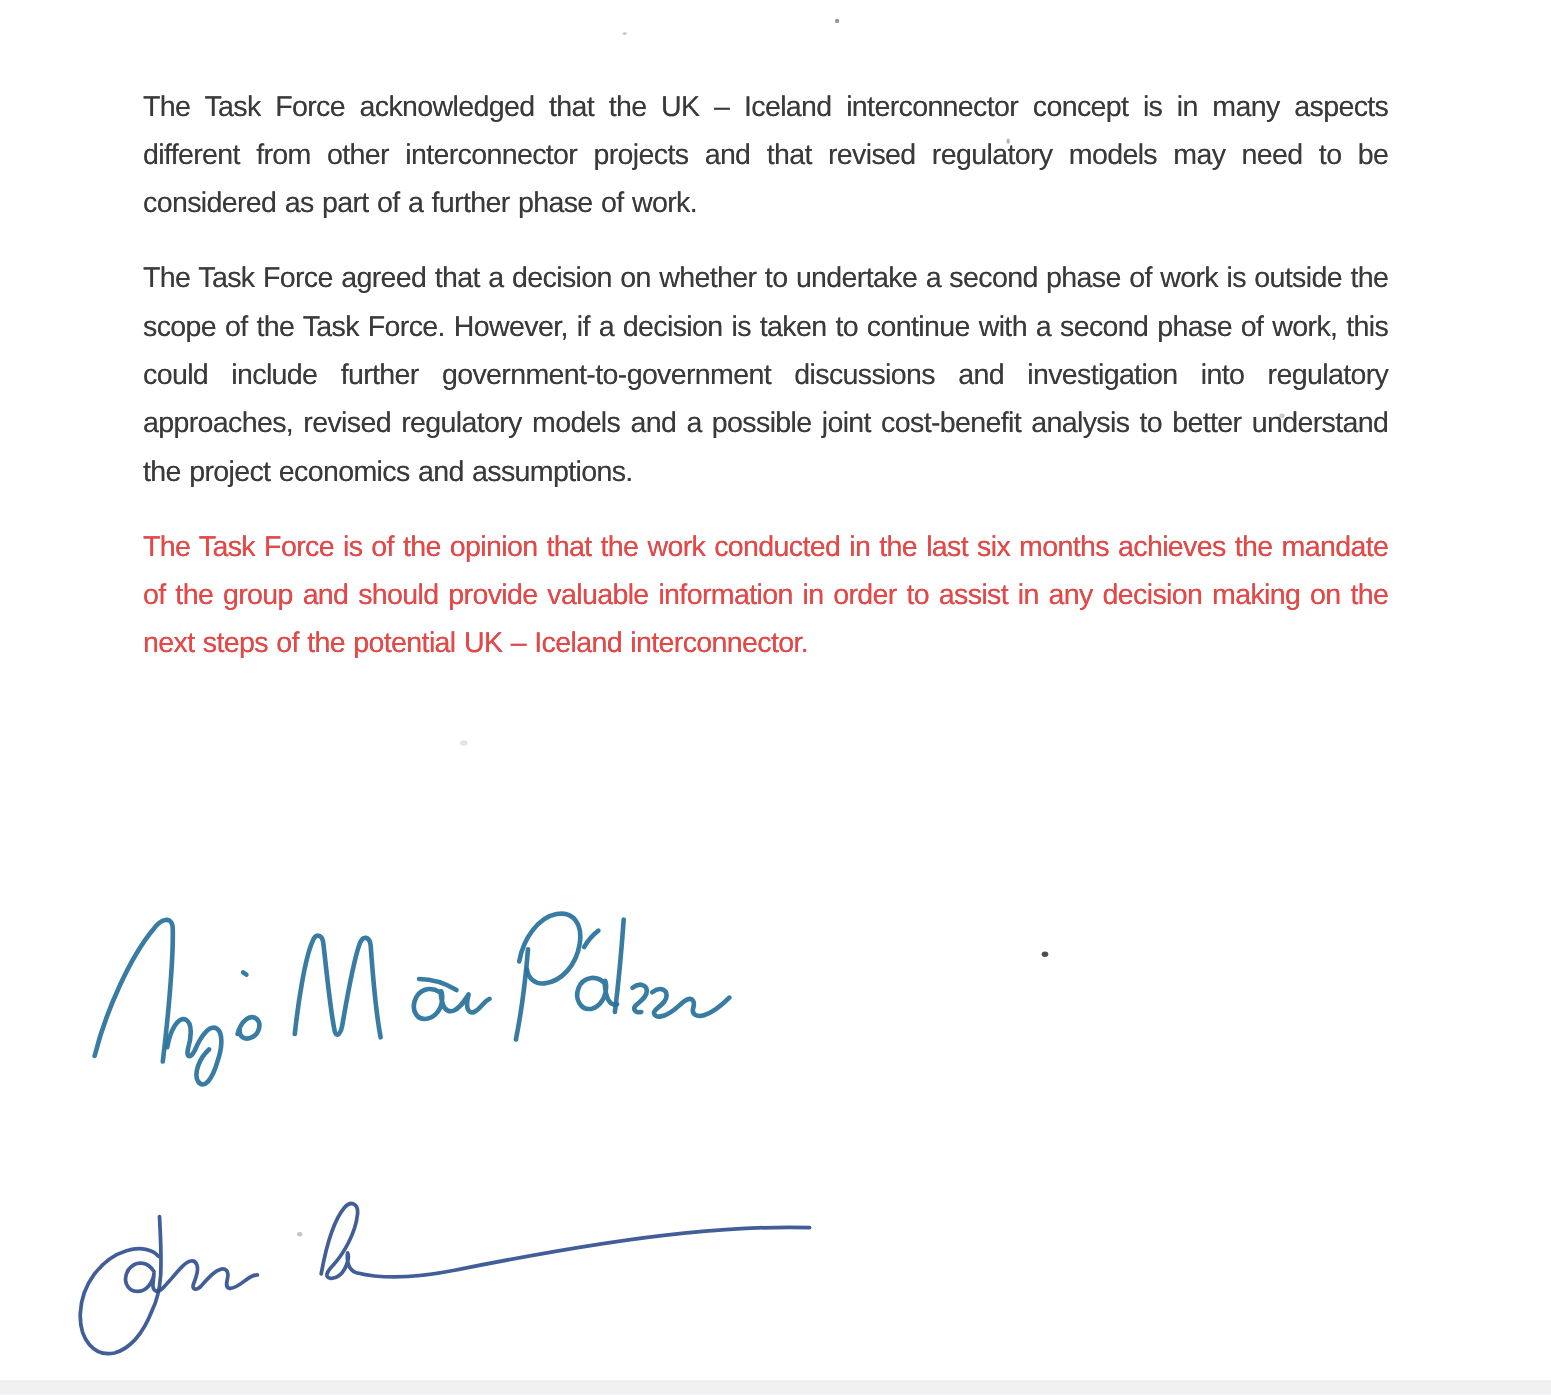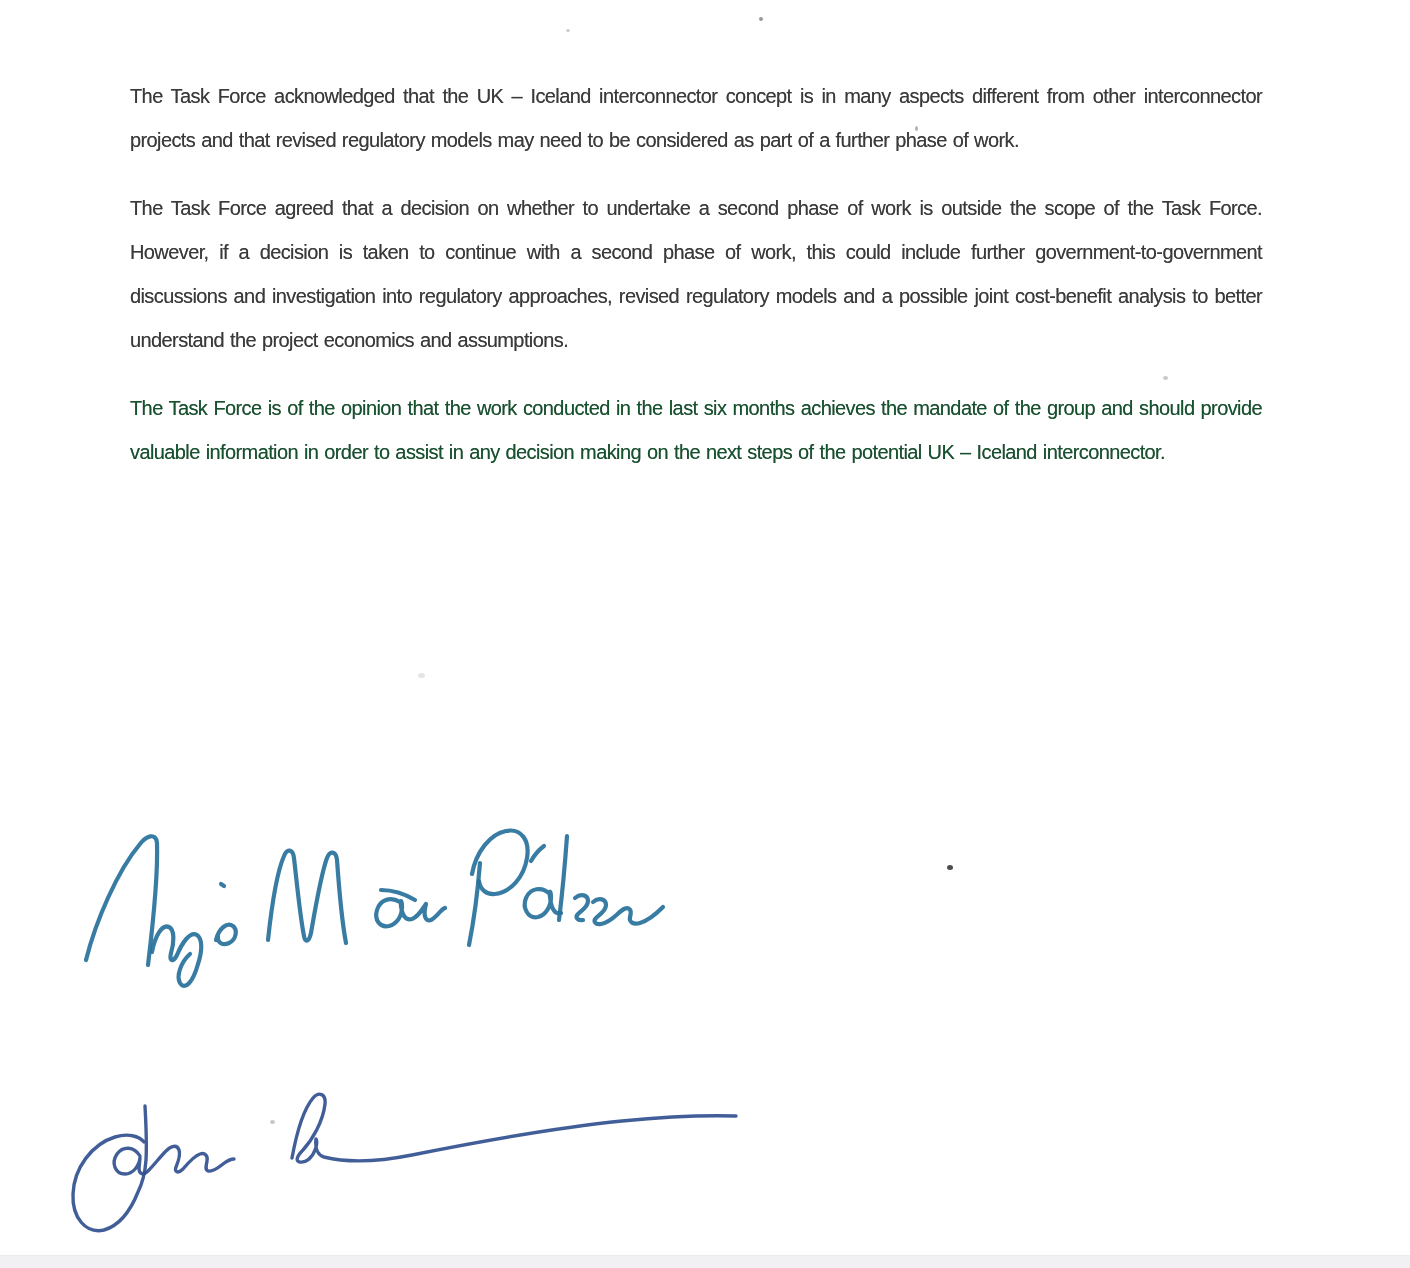--- a/index.html
+++ b/index.html
@@ -10,21 +10,21 @@
     overflow: hidden;
     font-family: "Liberation Sans", sans-serif;
   }
   .letter-body {
     position: absolute;
     left: 130px; top: 74px;
     width: 1132px;
   }
   .letter-body p {
     margin: 0 0 24px 0;
-    font-size: 20px;
+    font-size: 26px;
     line-height: 44px;
     letter-spacing: -0.6px;
     word-spacing: 1px;
     color: #3a3a3a;
     text-align: justify;
     text-shadow: 0 0 0.6px rgba(58,58,58,0.65);
   }
   .signature {
     position: absolute;
   }
@@ -48,21 +48,21 @@
     background: #f1f1f3;
     border-top: 1px solid #ebebee;
   }
 </style>
 </head>
 <body>
 
 <div class="letter-body" id="paragraphs">
     <p style="color: rgb(58, 58, 58);">The Task Force acknowledged that the UK – Iceland interconnector concept is in many aspects different from other interconnector projects and that revised regulatory models may need to be considered as part of a further phase of work.</p>
     <p style="color: rgb(58, 58, 58);">The Task Force agreed that a decision on whether to undertake a second phase of work is outside the scope of the Task Force. However, if a decision is taken to continue with a second phase of work, this could include further government-to-government discussions and investigation into regulatory approaches, revised regulatory models and a possible joint cost-benefit analysis to better understand the project economics and assumptions.</p>
-    <p style="color: #14532d;">The Task Force is of the opinion that the work conducted in the last six months achieves the mandate of the group and should provide valuable information in order to assist in any decision making on the next steps of the potential UK – Iceland interconnector.</p>
+    <p style="color: #ef4444;">The Task Force is of the opinion that the work conducted in the last six months achieves the mandate of the group and should provide valuable information in order to assist in any decision making on the next steps of the potential UK – Iceland interconnector.</p>
   </div>
 
 <svg id="sig1" class="signature" viewBox="0 0 600 200" aria-hidden="true">
 
   <path d="M 8 148 C 18 108 40 58 62 32 C 68 24 78 20 79 31 C 80 60 74 120 70 153" stroke="#27719b"></path>
 
   <path d="M 74 140 C 77 124 84 112 91 115 C 97 118 96 131 93 141 C 91 149 95 151 99 143 C 104 131 112 119 119 123 C 125 127 124 140 120 152 C 115 170 107 179 102 171 C 98 164 103 150 112 142" stroke="#27719b"></path>
 
   <path d="M 138 128 C 141 116 149 110 155 114 C 160 118 158 128 151 131 C 145 134 139 131 140 124" stroke="#27719b"></path>
 

